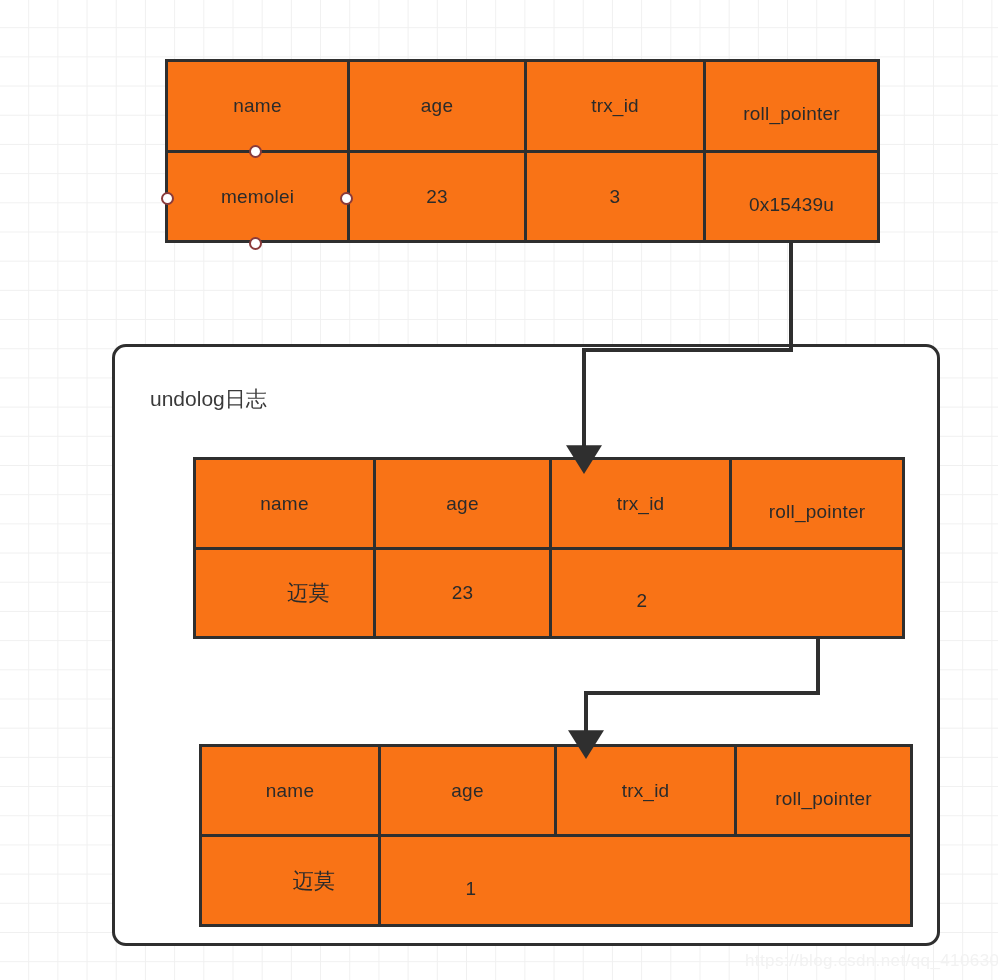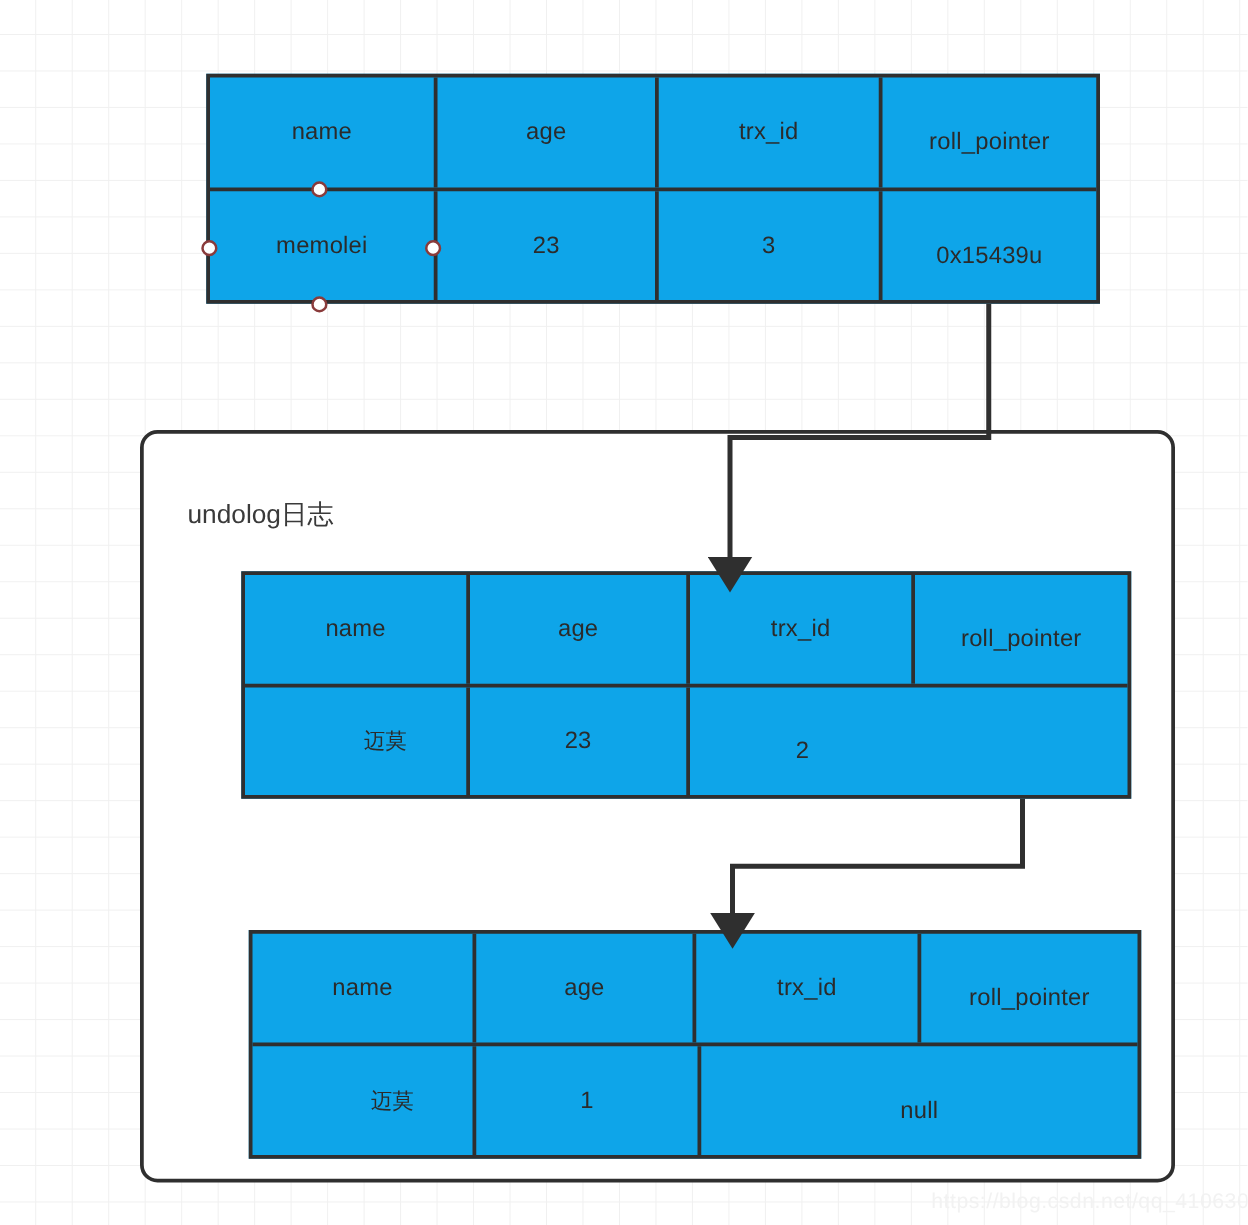--- a/index.html
+++ b/index.html
@@ -26,21 +26,21 @@
   #canvas {
     position: absolute;
     inset: 0;
   }
 
   
   .tbl {
     position: absolute;
     box-sizing: border-box;
     border: 3px solid #2f2f2f;
-    background: #0ea5e9;
+    background: #f97316;
     display: flex;
     flex-direction: column;
     z-index: 3;
   }
   .tbl .row {
     display: flex;
     flex: 1 1 auto;
     min-height: 0;
   }
   .tbl .row.head {
@@ -56,21 +56,21 @@
     line-height: 1;
     letter-spacing: .2px;
     white-space: nowrap;
     overflow: hidden;
   }
   .tbl .cell:last-child {
     border-right: none;
     margin-top: 16px;
   }
   .tbl .cell.cjk {
-    font-size: 17px;
+    font-size: 21px;
     padding-left: 48px;
   }
 
   
   #table-current {
     left: 165px;
     top: 59px;
     width: 715px;
     height: 184px;
   }
@@ -94,21 +94,20 @@
   }
   #undolog-title {
     position: absolute;
     left: 150px;
     top: 386px;
     font-size: 21px;
     line-height: 1.2;
     white-space: nowrap;
     z-index: 2;
     color: #3a3a3a;
-    margin-top: 13px;
   }
 
   
   #table-undo-v2 {
     left: 193px;
     top: 457px;
     width: 712px;
     height: 182px;
   }
   #table-undo-v2 .c0 { width: 180px; }
@@ -213,21 +212,20 @@
   <div class="tbl" id="table-undo-v1">
     <div class="row head">
       <div class="cell c0">name</div>
       <div class="cell c1">age</div>
       <div class="cell c2">trx_id</div>
       <div class="cell c3">roll_pointer</div>
     </div>
     <div class="row body">
       <div class="cell c0 cjk">迈莫</div>
       <div class="cell c2">1</div>
-      <div class="cell c3">null</div>
     </div>
   </div>
 
   <svg id="connectors" viewBox="0 0 998 980">
     <defs>
       <marker id="arrowhead" markerWidth="9" markerHeight="9" refX="1.2" refY="4.5" orient="auto" markerUnits="strokeWidth">
         <path d="M0,0 L0,9 L7.2,4.5 z" fill="#2f2f2f"></path>
       </marker>
     </defs>
 

